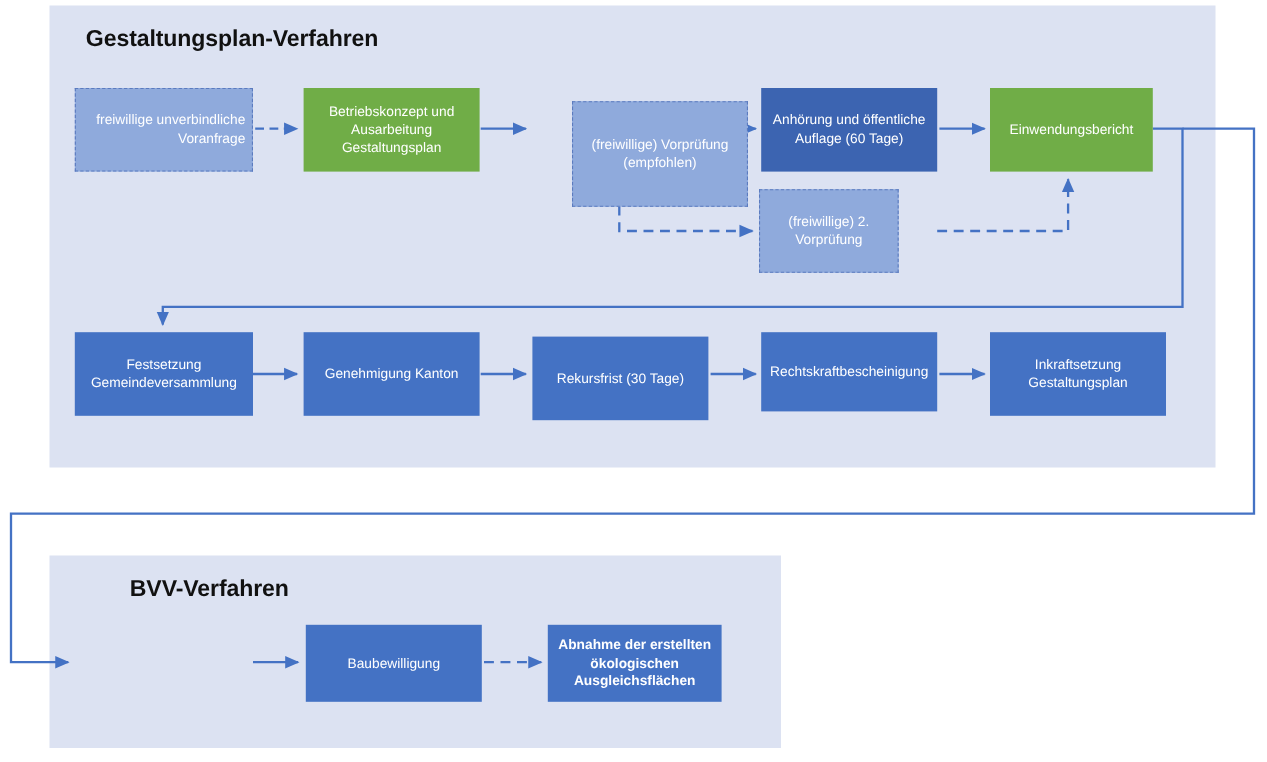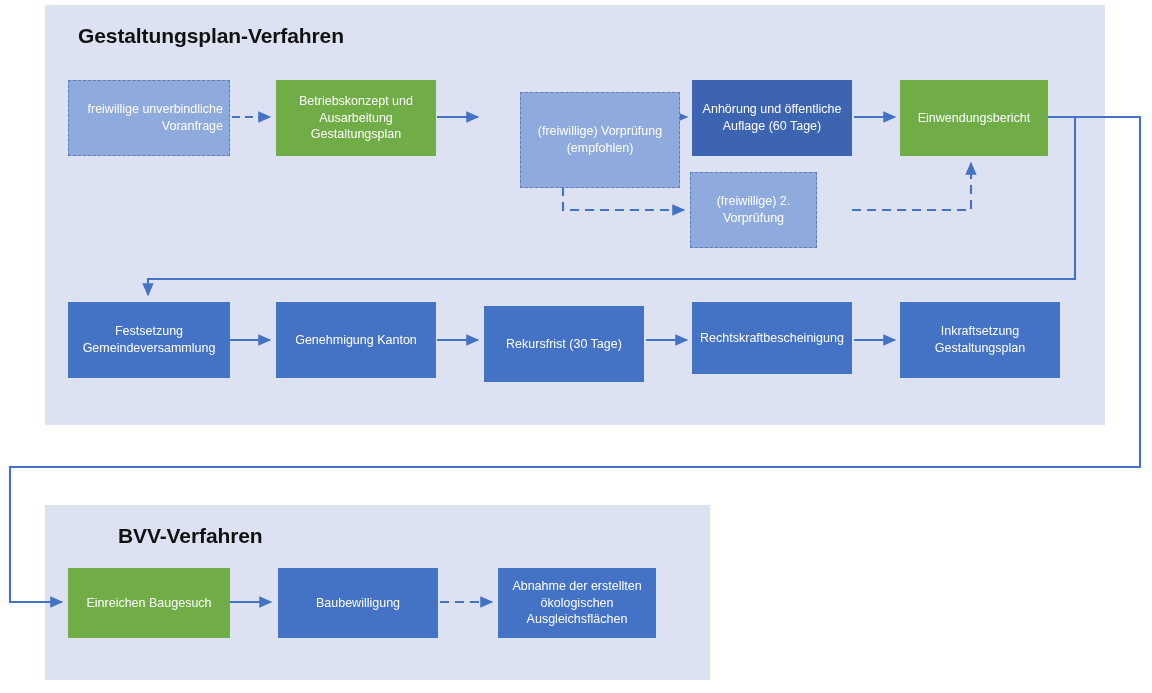--- a/index.html
+++ b/index.html
@@ -142,25 +142,22 @@
   </div>
 
   <div class="node blue" style="left:692px; top:302px; width:160px; height:72px;">
     <span>Rechtskraftbescheinigung</span>
   </div>
 
   <div class="node blue" style="left:900px; top:302px; width:160px; height:76px;">
     <span>Inkraftsetzung Gestaltungsplan</span>
   </div>
 
-  <div class="node green" style="left:68px; top:568px; width:162px; height:70px;">
-    <span>Einreichen Baugesuch</span>
-  </div>
 
   <div class="node blue" style="left:278px; top:568px; width:160px; height:70px;">
     <span>Baubewilligung</span>
   </div>
 
-  <div class="node blue" style="left:498px; top:568px; width:158px; height:70px;">
+  <div class="node blue" style="left:498px; top:568px; width:158px; height:70px;font-weight:bold;">
     <span>Abnahme der erstellten ökologischen Ausgleichsflächen</span>
   </div>
 
 </div>
 
 </body></html>

